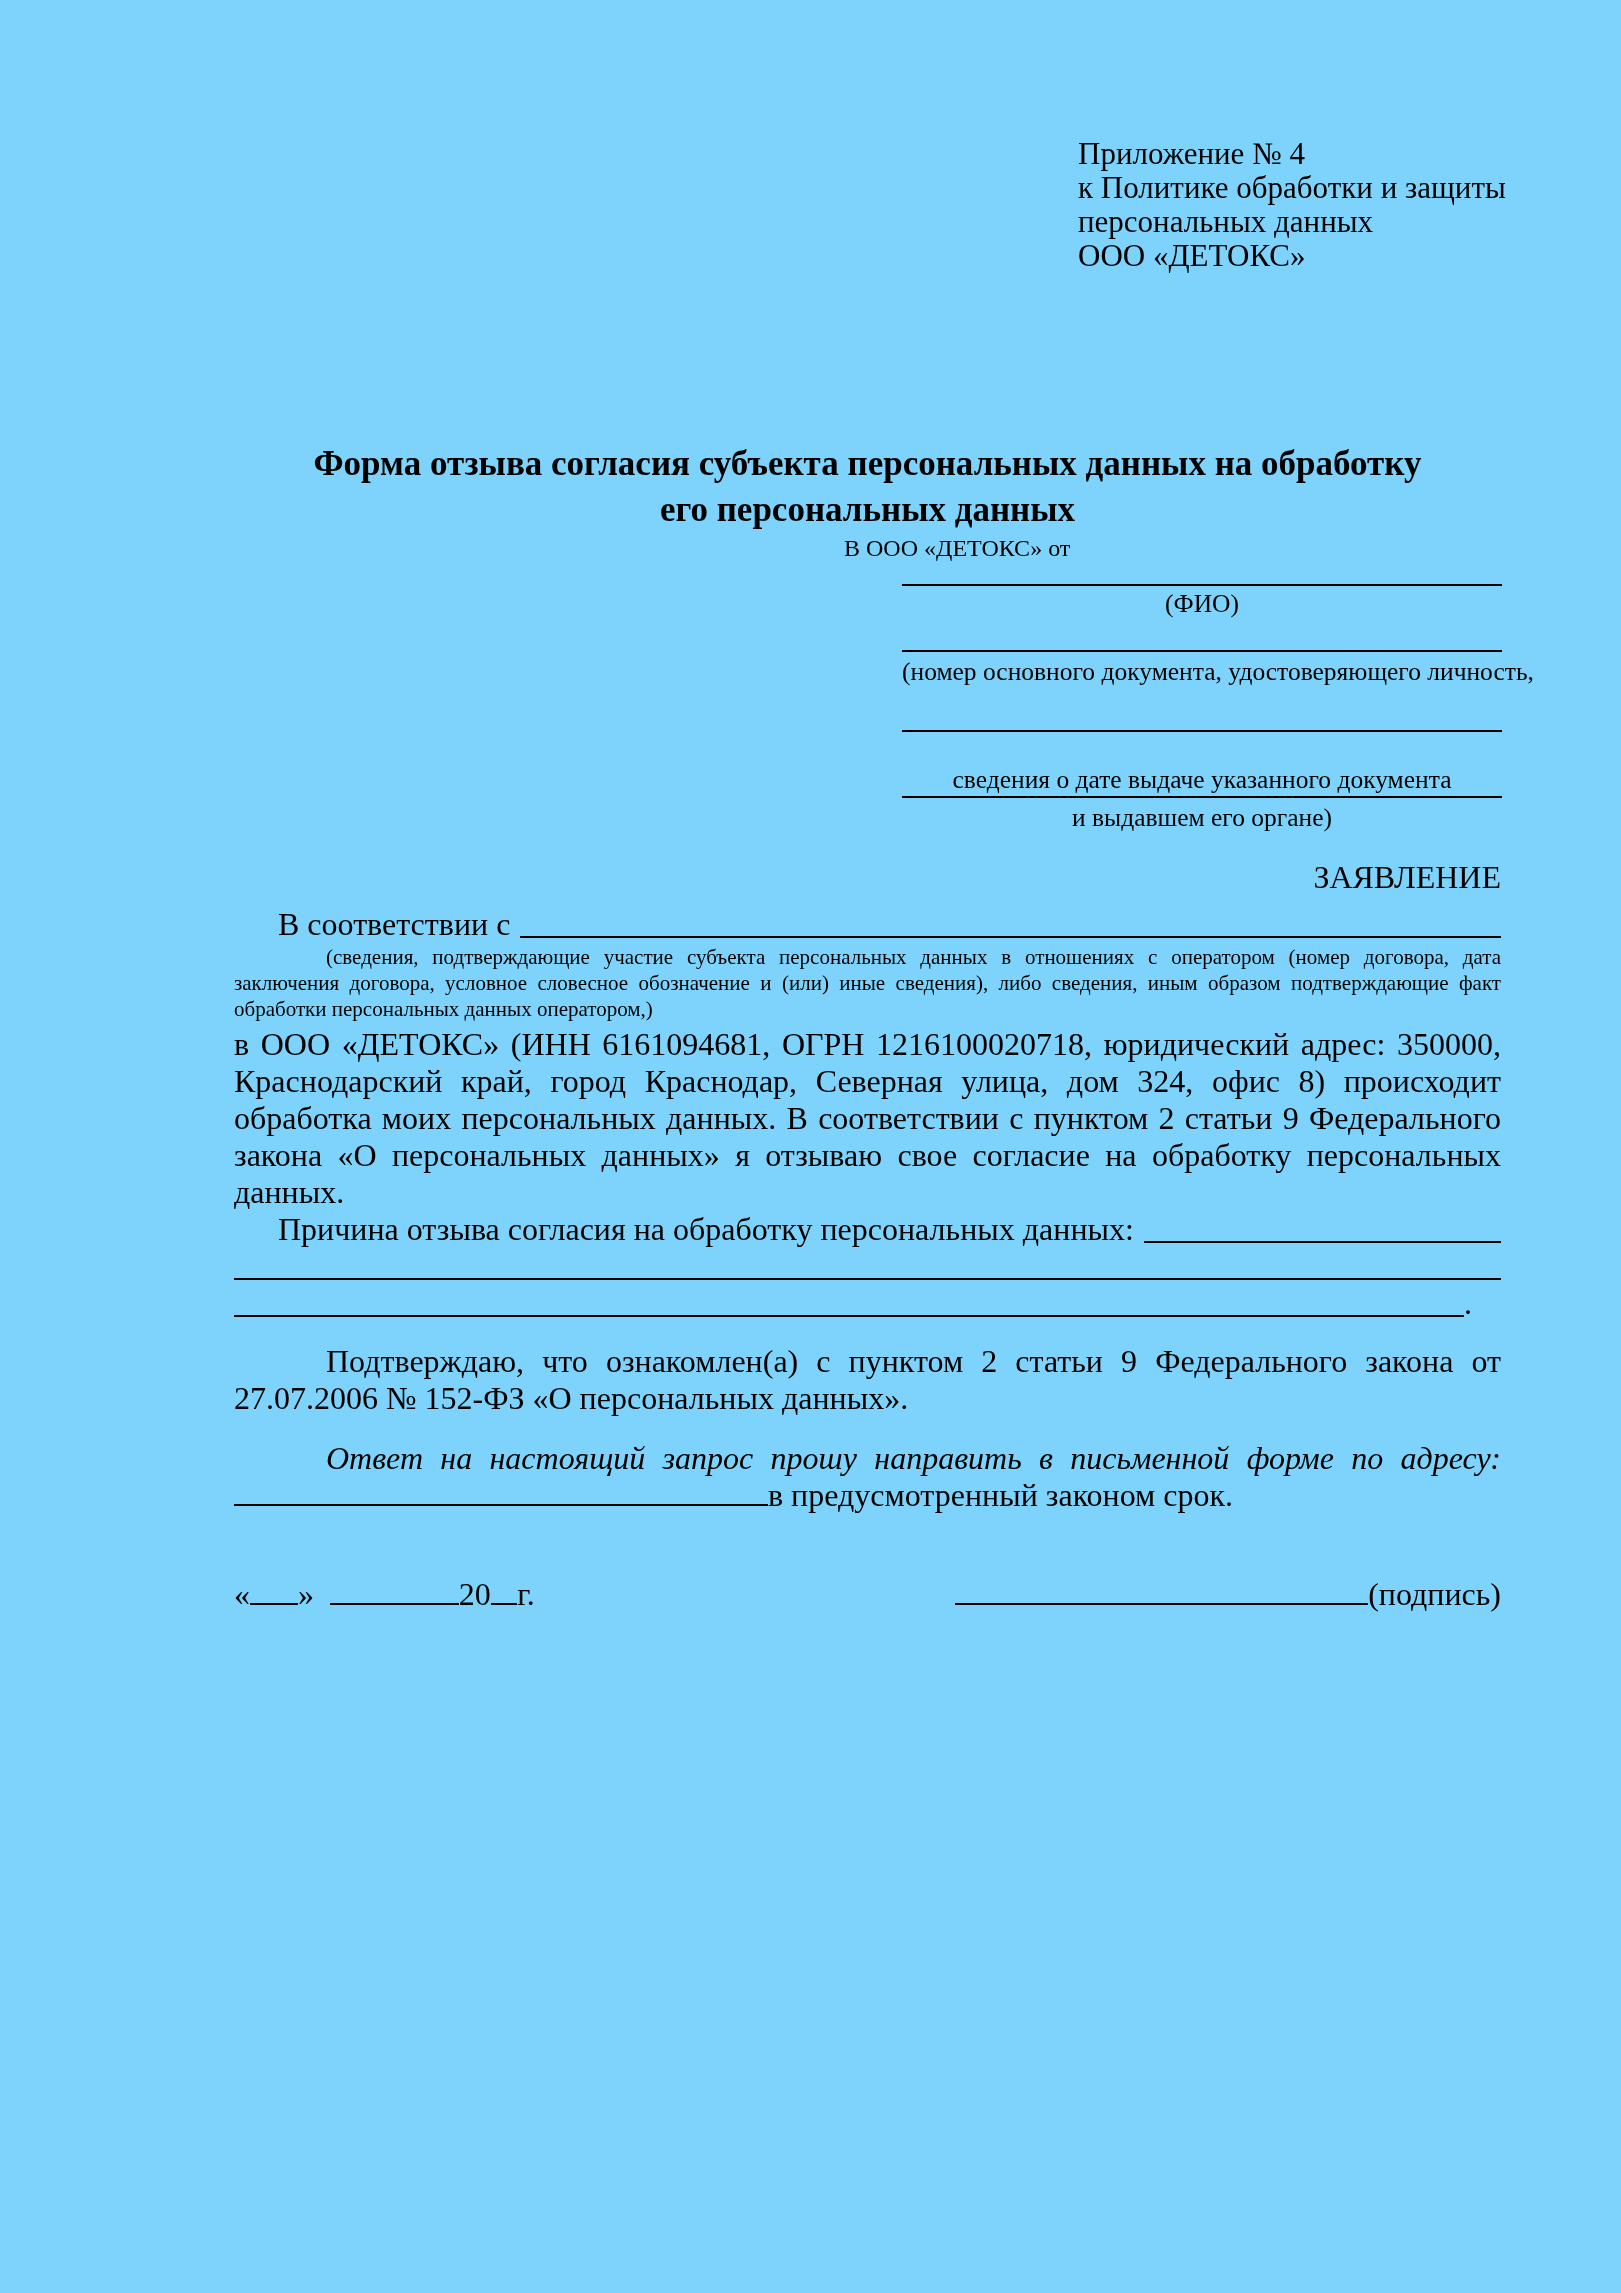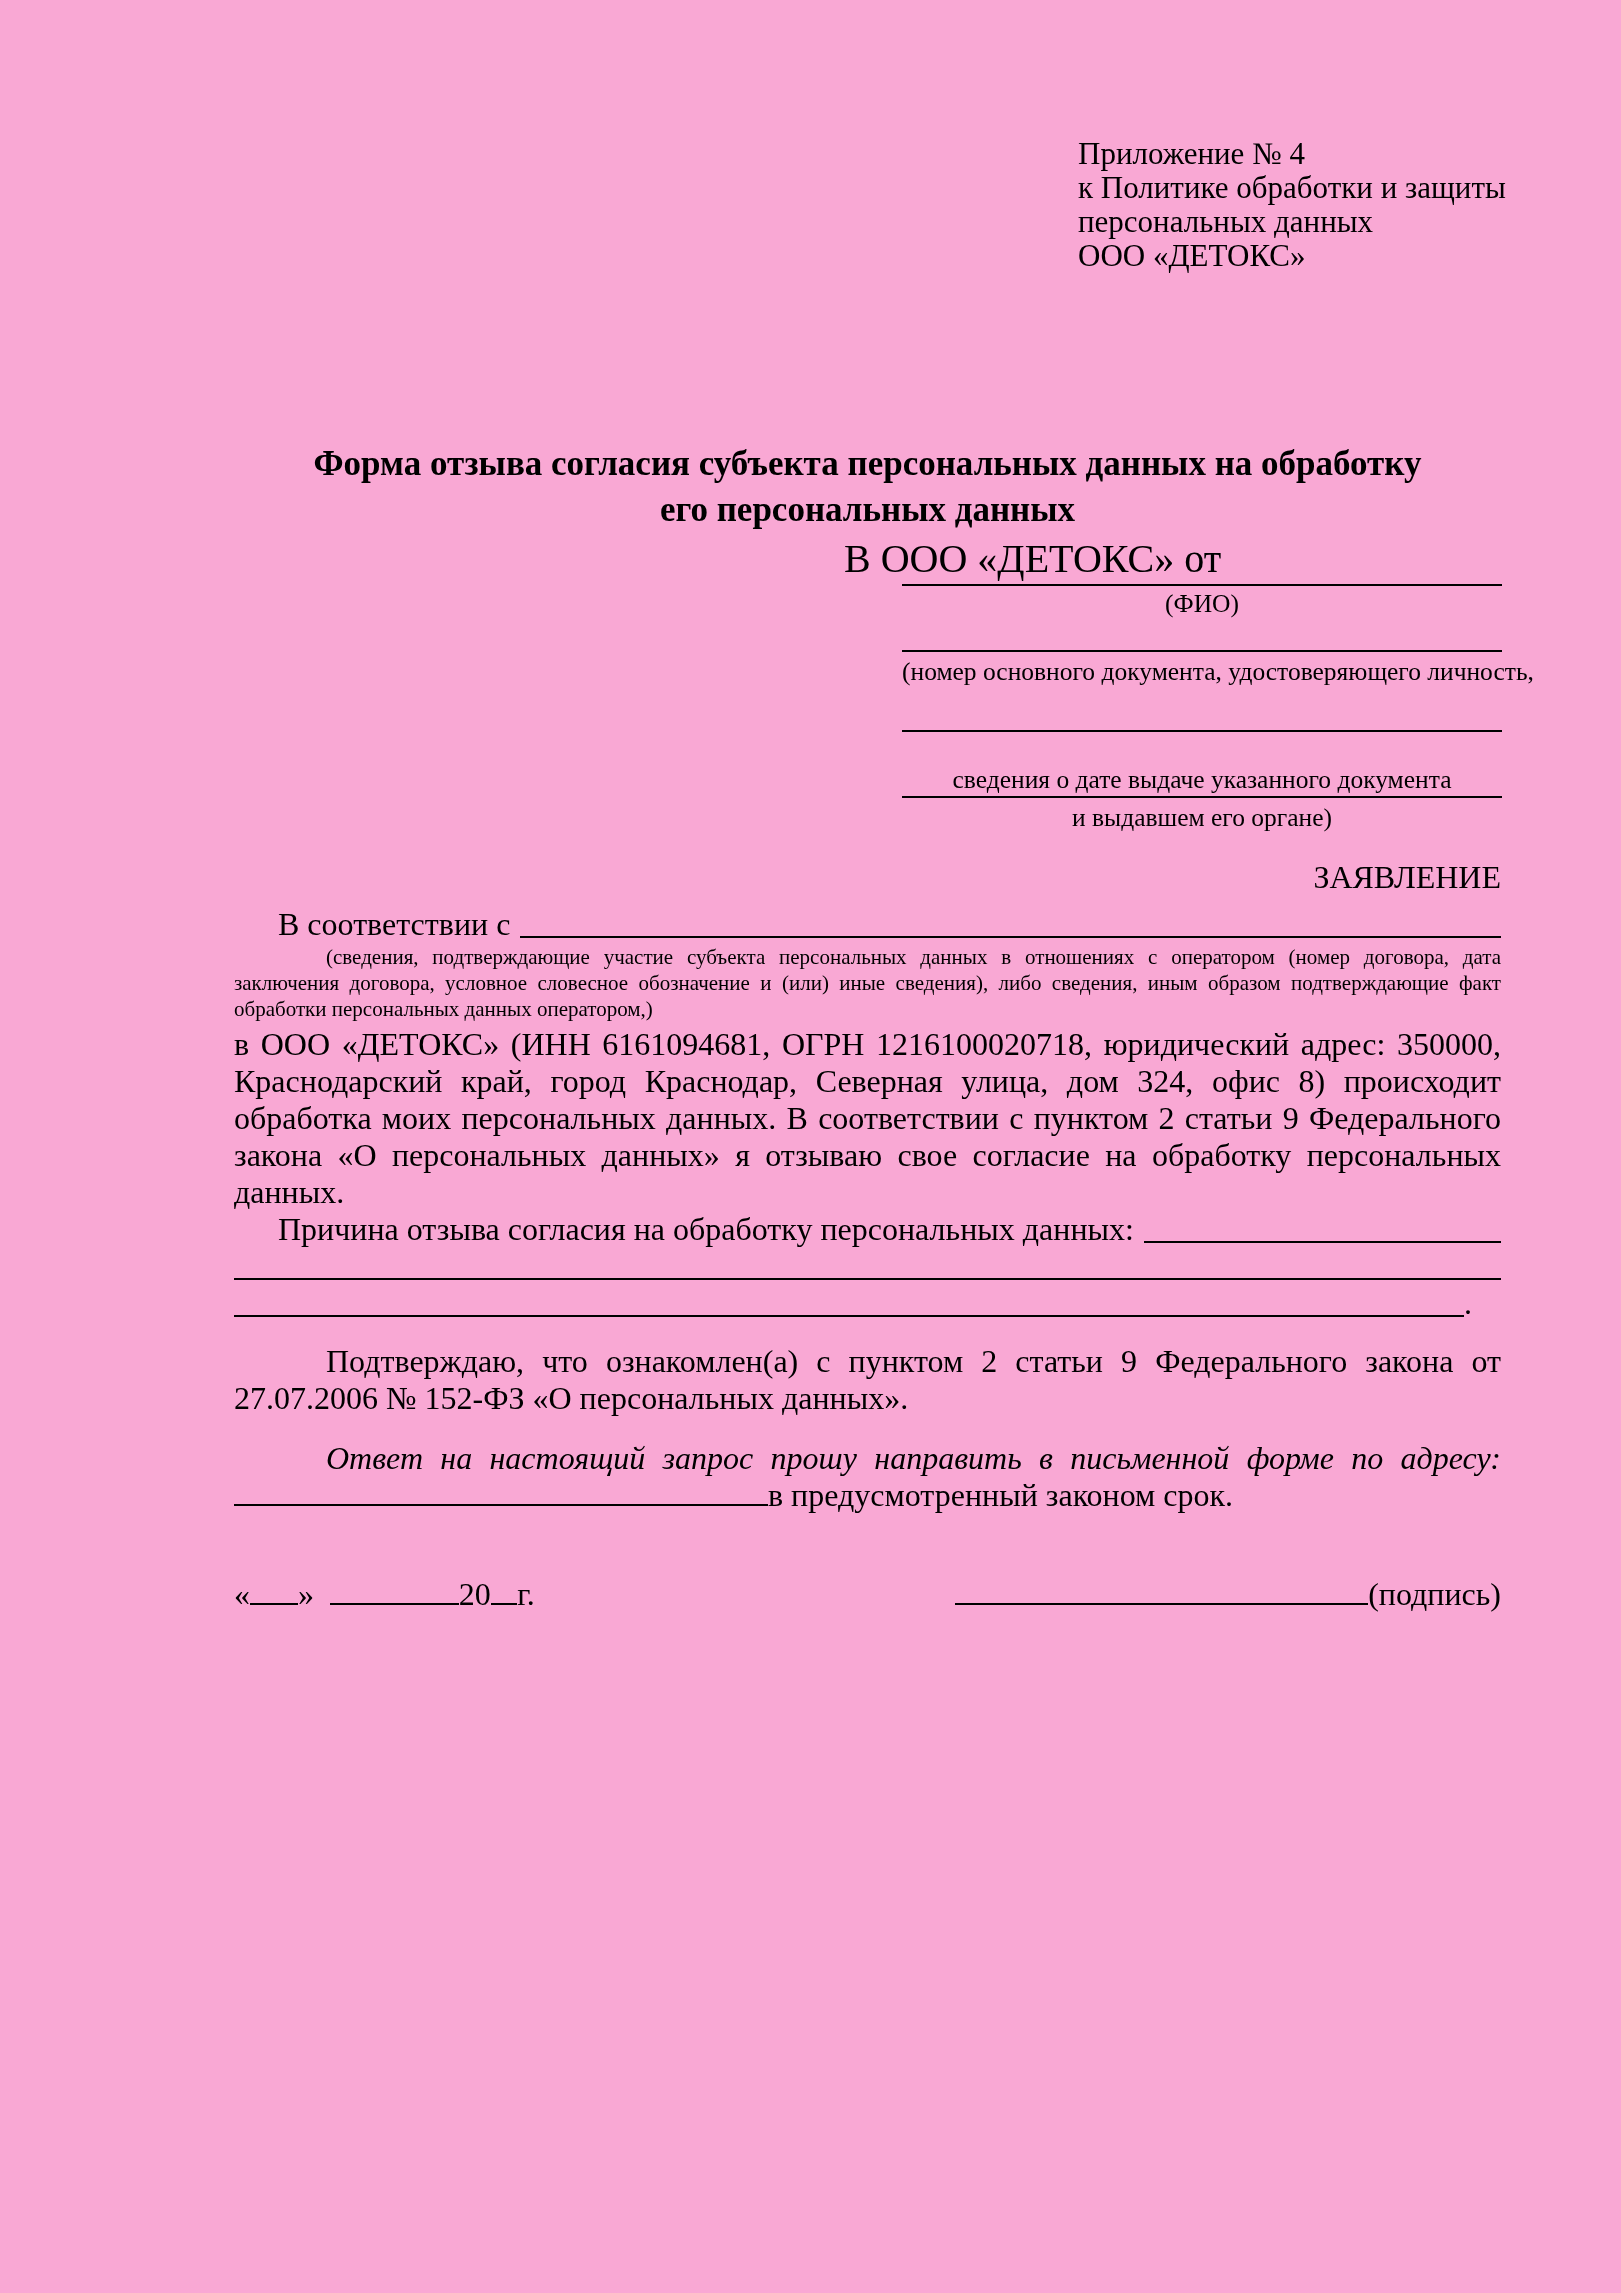--- a/index.html
+++ b/index.html
@@ -1,30 +1,30 @@
 <!DOCTYPE html>
 <html lang="ru"><head>
 <meta charset="utf-8">
 <style>
   html,body{margin:0;padding:0;background:#888;}
   .page{
     position:relative;
     width:1621px;height:2294px;
     margin:0 auto;
-    background:#f9a8d4;
+    background:#7dd3fc;
     color:#000000;
     font-family:"Liberation Serif","DejaVu Serif",serif;
     overflow:hidden;
   }
   
   .annex{position:absolute;left:1078px;top:137px;font-size:31px;line-height:34px;white-space:nowrap;}
   
   .title{position:absolute;left:234px;top:396px;width:1267px;text-align:center;font-size:35px;font-weight:700;line-height:46px;margin-top:45px;}
   
-  .addr-to{position:absolute;left:844px;top:535px;font-size:40px;white-space:nowrap;}
+  .addr-to{position:absolute;left:844px;top:535px;font-size:24px;white-space:nowrap;}
   .addr-line{position:absolute;left:902px;width:600px;height:0;border-top:2.9px solid #000;}
   .addr-cap{position:absolute;left:902px;width:600px;text-align:center;font-size:25.5px;line-height:27.4px;white-space:nowrap;}
   
   .zayav{position:absolute;left:234px;top:859px;width:1267px;text-align:right;font-size:32px;}
   
   .body{position:absolute;left:234px;top:906px;width:1267px;font-size:32px;line-height:37px;text-align:justify;}
   .row-flex{display:flex;align-items:flex-end;height:37px;}
   .row-flex .txt{white-space:nowrap;line-height:37px;}
   .fill{flex:1;border-bottom:2.9px solid #000;margin-bottom:4.9px;}
   .indent{margin-left:44px;}

